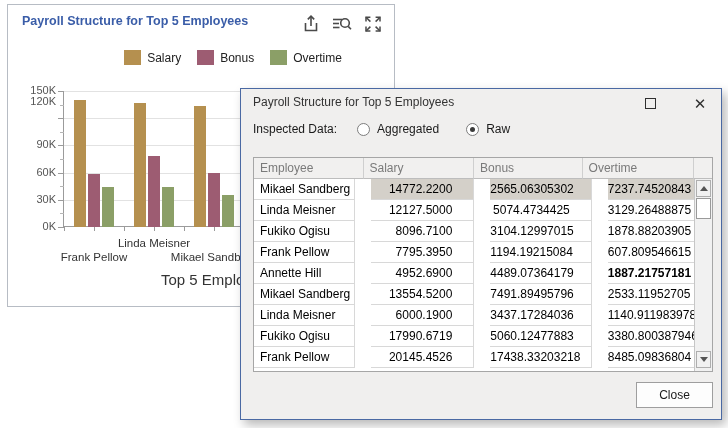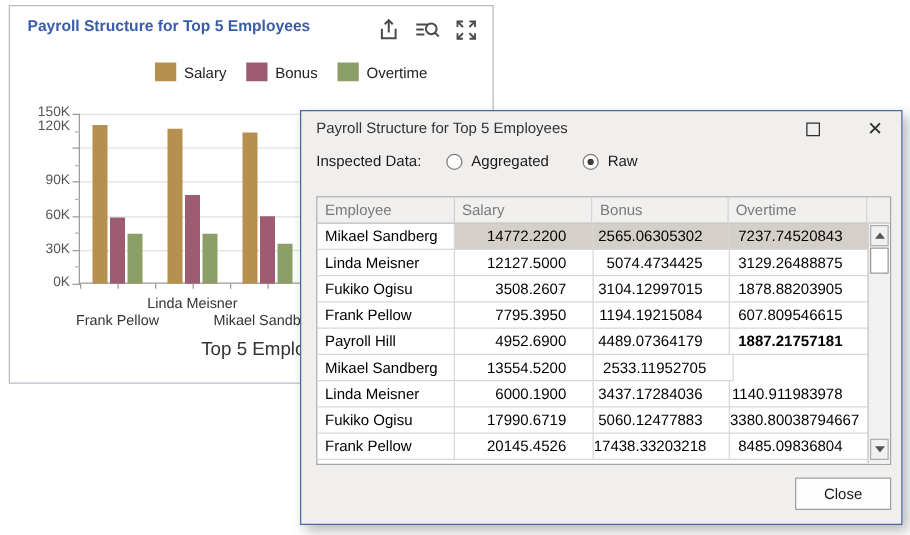--- a/index.html
+++ b/index.html
@@ -48,21 +48,21 @@
 
   .grid { position: absolute; left: 12px; top: 68px; width: 460px; height: 215px;
           background: #fff; border: 1px solid #a6a6a6; overflow: hidden; }
   .grid-header { display: flex; height: 21px; }
   .hcell { height: 21px; background: #f1f0ef; border-right: 1px solid #cfcfcf; border-bottom: 1px solid #bdbdbd;
            font-size: 12px; color: #7a7a7a; padding: 3px 0 0 6px; overflow: hidden; }
   .grid-row { display: flex; height: 21px; background: #fff; cursor: default; }
   .cell { height: 21px; border-right: 1px solid #d8d8d8; border-bottom: 1px solid #d8d8d8;
           font-size: 12px; color: #000; padding-top: 3px; overflow: hidden; white-space: nowrap; }
   .cell.text { padding-left: 6px; }
-  .cell.num { text-align: right; padding-right: 21px; }
+  .cell.num { text-align: right; padding-right: 21px; margin-left: 16px; }
   .cell.sel { background: #d4d0c9; }
 
   .vscroll { position: absolute; right: 0; top: 21px; bottom: 0; width: 18px; background: #f1f1f1; border-left: 1px solid #c6c6c6; }
   .scroll-btn { position: absolute; left: 1px; width: 15px; height: 17px; background: #f1f1f1; border: 1px solid #aeaeae;
                 display: flex; align-items: center; justify-content: center; cursor: pointer; }
   .scroll-up { top: 1px; }
   .scroll-down { bottom: 3px; }
   .tri-up { width: 0; height: 0; border-left: 4px solid transparent; border-right: 4px solid transparent; border-bottom: 5px solid #555; }
   .tri-down { width: 0; height: 0; border-left: 4px solid transparent; border-right: 4px solid transparent; border-top: 5px solid #555; }
   .scroll-thumb { position: absolute; left: 1px; top: 19px; width: 15px; height: 21px; background: #ffffff; border: 1px solid #9a9a9a; cursor: grab; }
@@ -215,39 +215,40 @@
             <div class="cell num sel" style="width: 112px;">7237.74520843</div>
           </div>
           <div class="grid-row">
             <div class="cell text" style="width: 110px;">Linda Meisner</div>
             <div class="cell num" style="width: 111px;">12127.5000</div>
             <div class="cell num" style="width: 109px;">5074.4734425</div>
             <div class="cell num" style="width: 112px;">3129.26488875</div>
           </div>
           <div class="grid-row">
             <div class="cell text" style="width: 110px;">Fukiko Ogisu</div>
-            <div class="cell num" style="width: 111px;">3508.2607</div>
+            <div class="cell num" style="width: 111px;">8096.7100</div>
             <div class="cell num" style="width: 109px;">3104.12997015</div>
             <div class="cell num" style="width: 112px;">1878.88203905</div>
           </div>
           <div class="grid-row">
             <div class="cell text" style="width: 110px;">Frank Pellow</div>
             <div class="cell num" style="width: 111px;">7795.3950</div>
             <div class="cell num" style="width: 109px;">1194.19215084</div>
             <div class="cell num" style="width: 112px;">607.809546615</div>
           </div>
           <div class="grid-row">
-            <div class="cell text" style="width: 110px;">Payroll Hill</div>
+            <div class="cell text" style="width: 110px;">Annette Hill</div>
             <div class="cell num" style="width: 111px;">4952.6900</div>
             <div class="cell num" style="width: 109px;">4489.07364179</div>
             <div class="cell num" style="width: 112px; font-weight: bold;">1887.21757181</div>
           </div>
           <div class="grid-row">
             <div class="cell text" style="width: 110px;">Mikael Sandberg</div>
             <div class="cell num" style="width: 111px;">13554.5200</div>
+            <div class="cell num" style="width: 109px;">7491.89495796</div>
             <div class="cell num" style="width: 112px;">2533.11952705</div>
           </div>
           <div class="grid-row">
             <div class="cell text" style="width: 110px;">Linda Meisner</div>
             <div class="cell num" style="width: 111px;">6000.1900</div>
             <div class="cell num" style="width: 109px;">3437.17284036</div>
             <div class="cell num" style="width: 112px;">1140.911983978</div>
           </div>
           <div class="grid-row">
             <div class="cell text" style="width: 110px;">Fukiko Ogisu</div>

